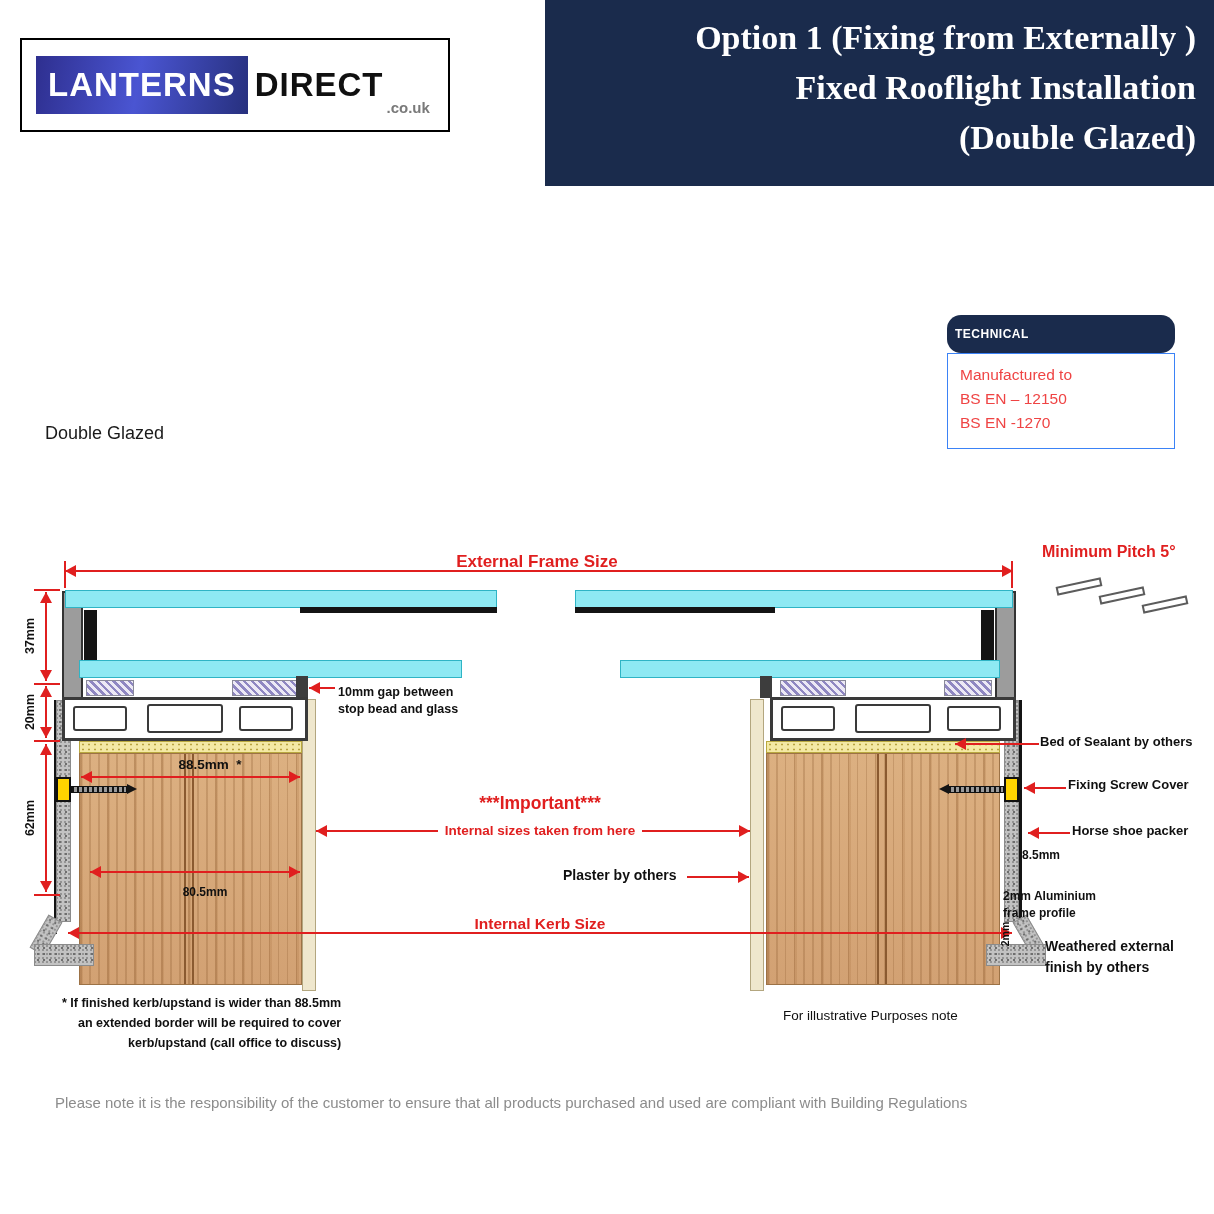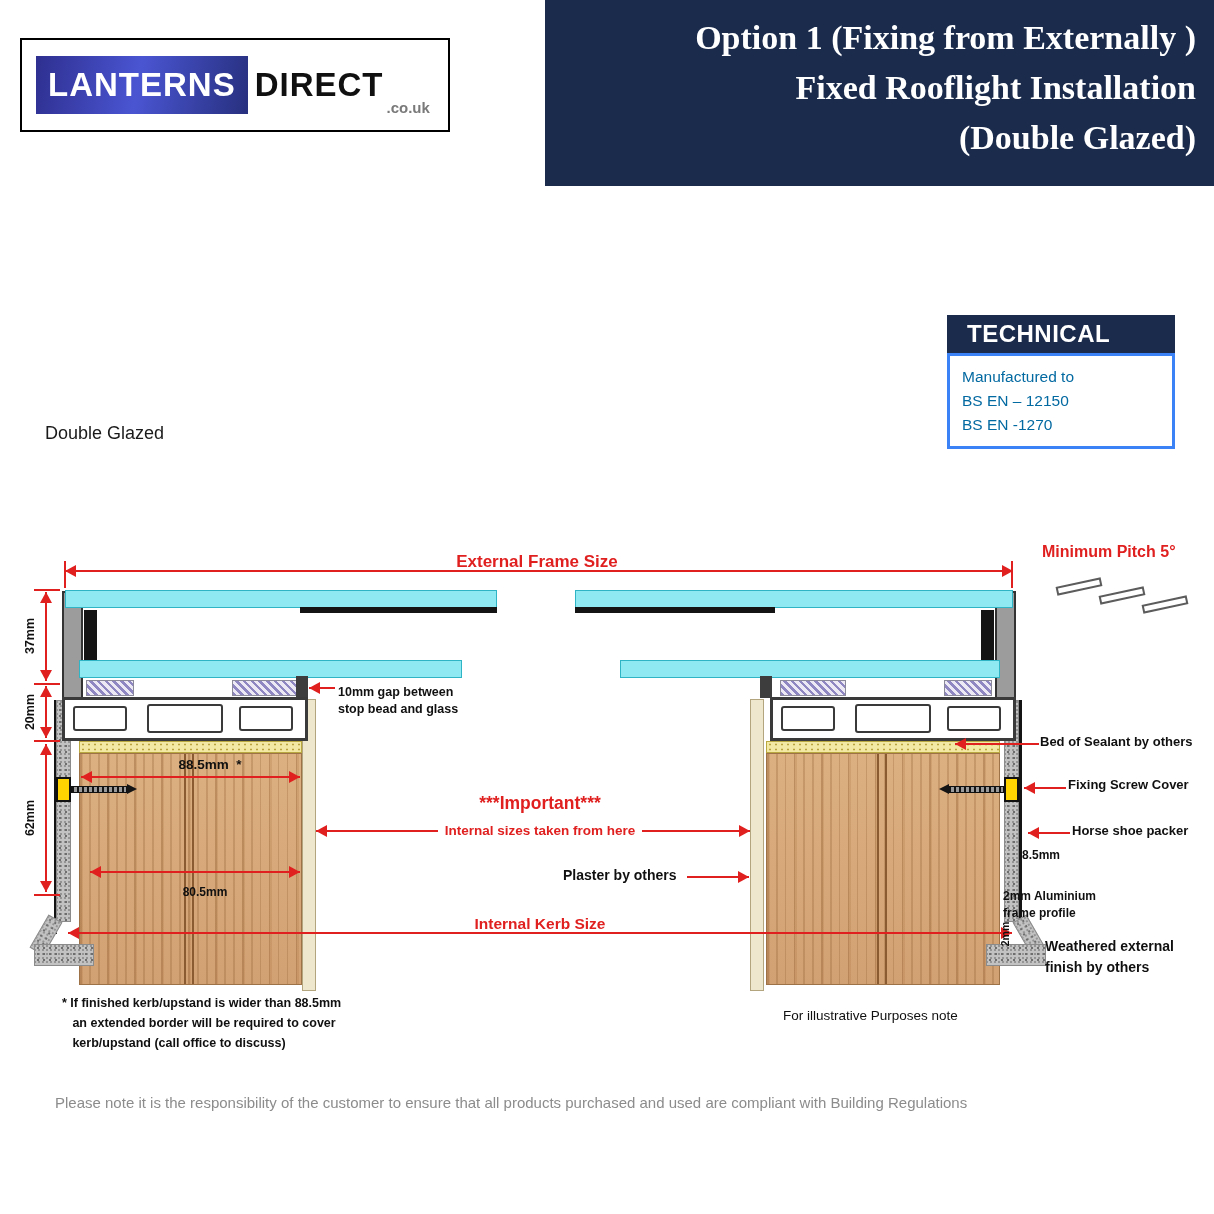--- a/index.html
+++ b/index.html
@@ -10,23 +10,23 @@
 
   
   .logo-box{display:flex;align-items:center;border:2px solid #000;background:#fff;padding:0 14px;}
   .logo-lanterns{background:linear-gradient(100deg,#2e2f8f 0%,#4a55d2 48%,#27307e 100%);
     color:#fff;font-weight:800;font-size:33px;letter-spacing:1px;padding:10px 12px;}
   .logo-direct{color:#101010;font-weight:800;font-size:33px;letter-spacing:1px;margin-left:7px;}
   .logo-suffix{color:#7a7a7a;font-weight:700;font-size:15px;margin-left:3px;align-self:flex-end;padding-bottom:14px;}
   .banner{background:var(--navy);color:#fff;text-align:right;padding:13px 18px 0 0;
     font-family:"Liberation Serif",serif;font-weight:700;font-size:34px;line-height:50px;}
 
-  .tech-header{background:var(--navy);color:#fff;font-weight:700;font-size:24px;line-height:38px;
-    padding-left:20px;letter-spacing:.5px;}
-  .tech-body{background:#fff;border:3px solid #3b82f6;padding:9px 12px;font-size:15.5px;line-height:1.55;color:#0369a1;}
+  .tech-header{background:var(--navy);color:#fff;font-weight:700;font-size:12px;line-height:38px;
+    padding-left:8px;letter-spacing:.5px;border-radius:14px;}
+  .tech-body{background:#fff;border:1px solid #3b82f6;padding:9px 12px;font-size:15.5px;line-height:1.55;color:#ef4444;}
 
   
   .t{position:absolute;white-space:pre;z-index:6;}
   .red{color:var(--red);font-weight:700;}
   .blk{color:#101010;font-weight:700;}
   .ctr{text-align:center;}
   .rot{transform:rotate(-90deg);}
 
   
   .glass{background:#8ee9f3;border:1px solid #2fb4c5;}
@@ -197,20 +197,20 @@
   <div class="t blk" style="left:1072px;top:823px;font-size:13px;">Horse shoe packer</div>
   <div class="dh al" style="left:1028px;top:832px;width:42px;"></div>
 
   <div class="t blk" style="left:1022px;top:848px;font-size:12px;">8.5mm</div>
   <div class="t blk" style="left:1003px;top:888px;font-size:12px;line-height:1.4;">2mm Aluminium
 frame profile</div>
   <div class="t blk rot ctr" style="left:989px;top:928px;width:32px;font-size:10.5px;">2mm</div>
   <div class="t blk" style="left:1045px;top:936px;font-size:14px;line-height:1.5;">Weathered external
 finish by others</div>
 
-  <div class="t blk" style="left:62px;top:993px;font-size:12.5px;line-height:1.6;">* If finished kerb/upstand is wider than 88.5mm
+  <div class="t blk" style="left:62px;top:993px;font-size:12.5px;line-height:1.6;text-align:right;">* If finished kerb/upstand is wider than 88.5mm
    an extended border will be required to cover
    kerb/upstand (call office to discuss)</div>
   <div class="t" style="left:783px;top:1008px;font-size:13.5px;color:#101010;">For illustrative Purposes note</div>
 
   <div class="t ctr" style="left:55px;top:1094px;width:910px;font-size:15px;color:#8c8c8c;">Please note it is the responsibility of the customer to ensure that all products purchased and used are compliant with Building Regulations</div>
 
 </div>
 
 </body></html>

